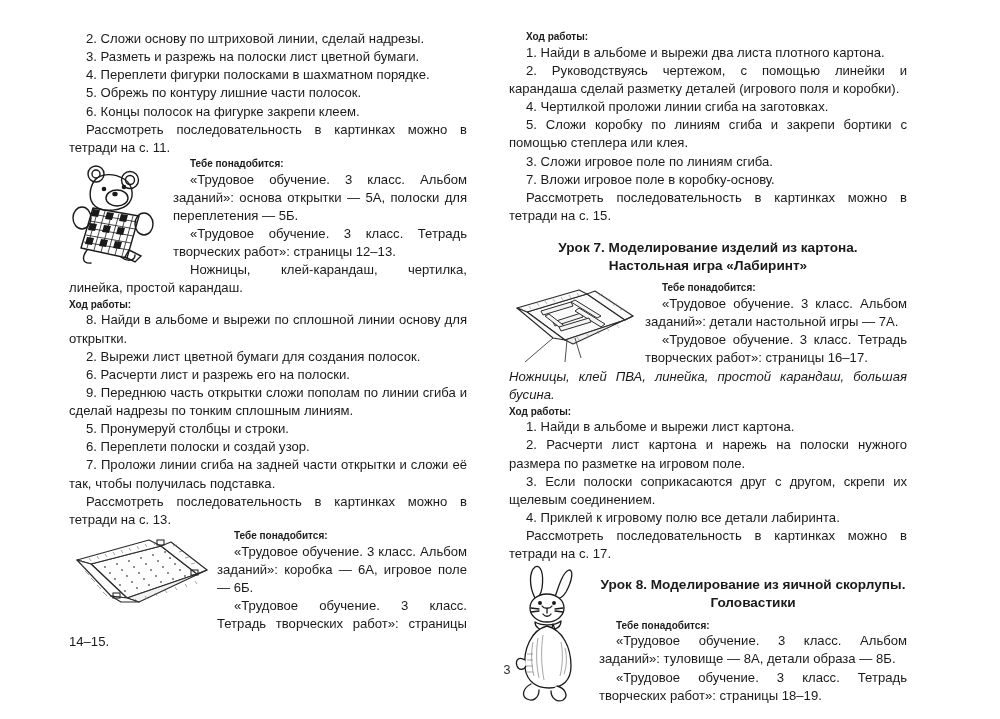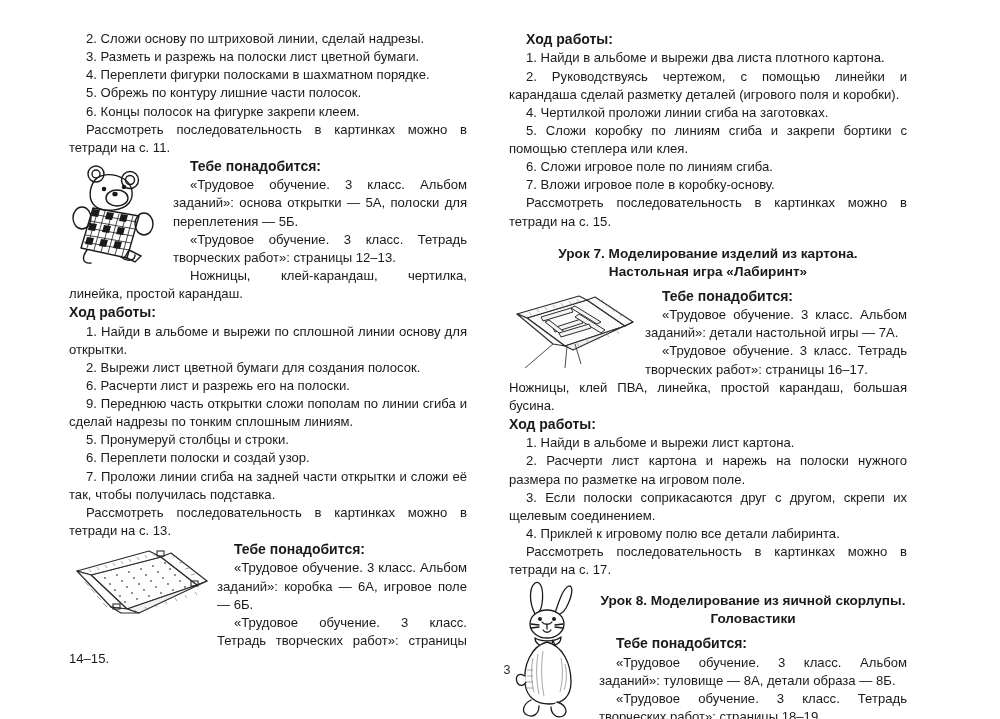--- a/index.html
+++ b/index.html
@@ -39,34 +39,34 @@
 
   p {
     margin: 0;
     font-size: 13.1px;
     line-height: 1.385;
     text-align: justify;
     text-justify: inter-word;
     hyphens: manual;
   }
   p.indent { text-indent: 17px; }
-  p.noindent { text-indent: 0; }
+  p.noindent { text-indent: 0; font-style: italic; }
 
   .lesson-head {
     font-weight: bold;
     font-size: 13.6px;
     line-height: 1.33;
     text-align: center;
     margin: 13px 0 6px 0;
   }
   .lesson-head.wide { margin-top: 14px; }
 
   .subhead {
     font-weight: bold;
-    font-size: 14px;
+    font-size: 10px;
     line-height: 1.385;
     text-indent: 17px;
     margin: 0;
   }
   .subhead.flush { text-indent: 0; }
 
   .figblock { overflow: hidden; }
   .fig {
     float: left;
     margin: 1px 8px 0 0;
@@ -156,21 +156,21 @@
             </g>
           </svg>
         </span>
         <p class="subhead">Тебе понадобится:</p>
         <p class="indent">«Трудовое обучение. 3 класс. Альбом заданий»: основа открытки — 5А, полоски для переплетения — 5Б.</p>
         <p class="indent">«Трудовое обучение. 3 класс. Тетрадь творческих работ»: страницы 12–13.</p>
         <p class="indent">Ножницы, клей-карандаш, чертилка, линейка, простой карандаш.</p>
       </div>
 
       <p class="subhead flush">Ход работы:</p>
-      <p class="indent">1. Найди в альбоме и вырежи по сплошной линии основу для открытки.</p>
+      <p class="indent">8. Найди в альбоме и вырежи по сплошной линии основу для открытки.</p>
       <p class="indent">2. Вырежи лист цветной бумаги для создания полосок.</p>
       <p class="indent">6. Расчерти лист и разрежь его на полоски.</p>
       <p class="indent">9. Переднюю часть открытки сложи пополам по линии сгиба и сделай надрезы по тонким сплошным линиям.</p>
       <p class="indent">5. Пронумеруй столбцы и строки.</p>
       <p class="indent">6. Переплети полоски и создай узор.</p>
       <p class="indent">7. Проложи линии сгиба на задней части открытки и сложи её так, чтобы получилась подставка.</p>
       <p class="indent">Рассмотреть последовательность в картинках можно в тетради на с. 13.</p>
 
 
       <div class="figblock">
@@ -267,21 +267,21 @@
 
     </div>
 
     <div class="col right">
 
       <p class="subhead">Ход работы:</p>
       <p class="indent">1. Найди в альбоме и вырежи два листа плотного картона.</p>
       <p class="indent">2. Руководствуясь чертежом, с помощью линейки и карандаша сделай разметку деталей (игрового поля и коробки).</p>
       <p class="indent">4. Чертилкой проложи линии сгиба на заготовках.</p>
       <p class="indent">5. Сложи коробку по линиям сгиба и закрепи бортики с помощью степлера или клея.</p>
-      <p class="indent">6. Сложи игровое поле по линиям сгиба.</p>
+      <p class="indent">3. Сложи игровое поле по линиям сгиба.</p>
       <p class="indent">7. Вложи игровое поле в коробку-основу.</p>
       <p class="indent">Рассмотреть последовательность в картинках можно в тетради на с. 15.</p>
 
       <div class="lesson-head wide">
         <div>Урок 7. Моделирование изделий из картона.</div>
         <div>Настольная игра «Лабиринт»</div>
       </div>
 
       <div class="figblock">
         <span class="fig">

